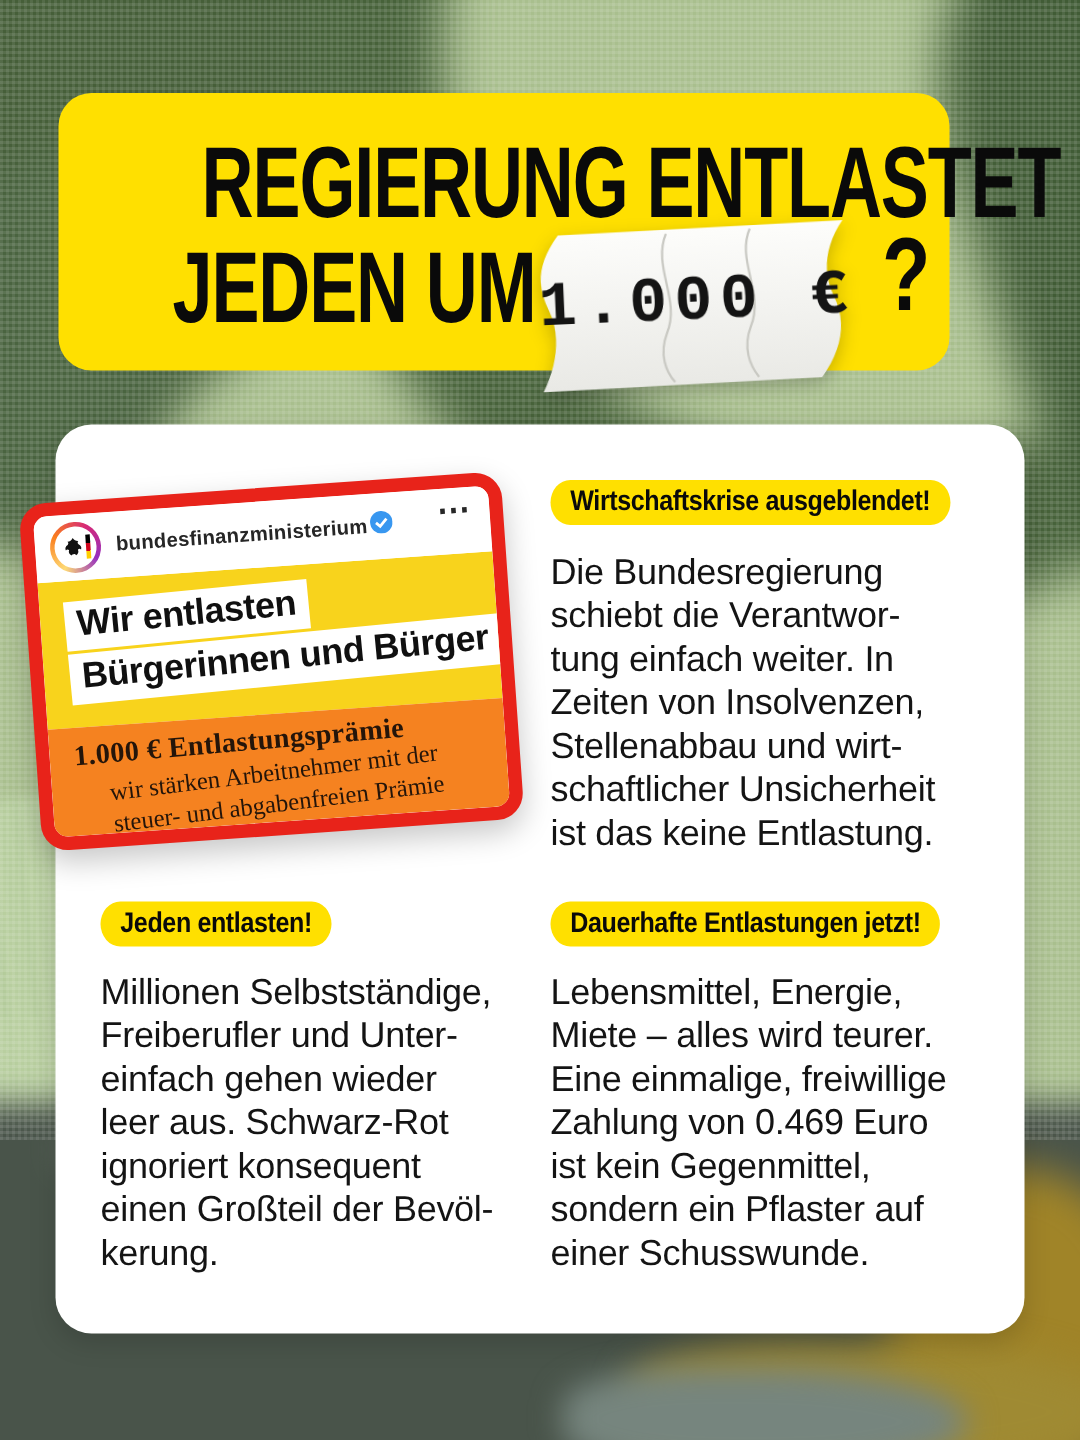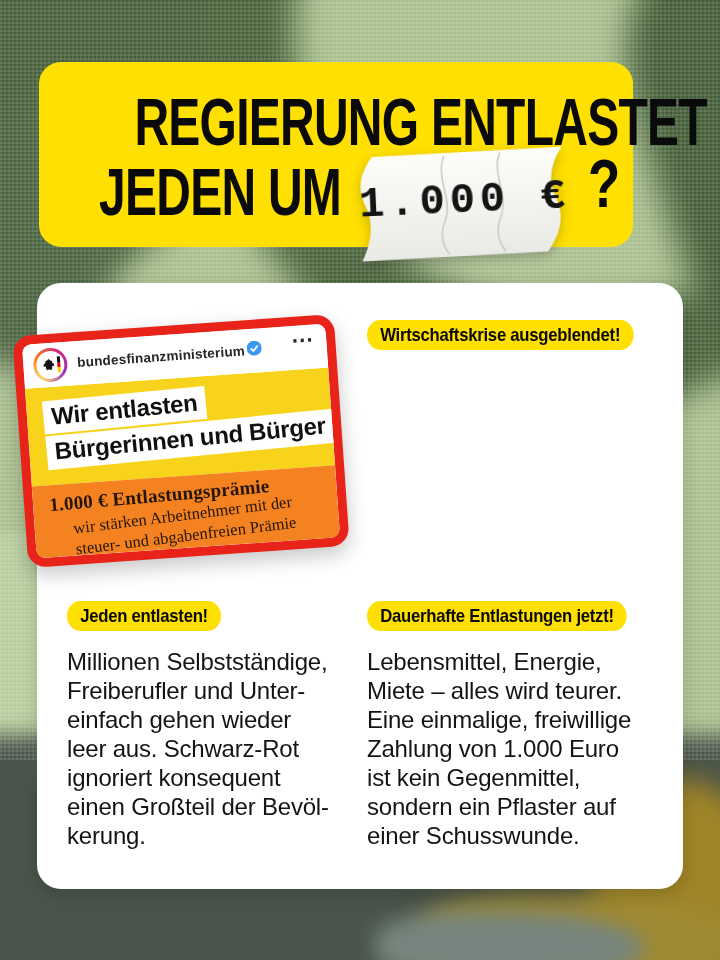--- a/index.html
+++ b/index.html
@@ -23,21 +23,21 @@
   .b-grey{left:375px;top:912px;width:270px;height:70px;background:#76857e;filter:blur(10px);}
   .texture{position:absolute;left:0;top:0;width:720px;height:760px;pointer-events:none;
     background-image:
       repeating-linear-gradient(0deg,rgba(255,255,255,.10) 0 2px,rgba(0,0,0,0) 2px 4px),
       repeating-linear-gradient(90deg,rgba(255,255,255,.08) 0 2px,rgba(0,0,0,0) 2px 4px);}
   
   .banner{position:absolute;left:39px;top:62px;width:594px;height:185px;background:#FFE000;border-radius:22px;}
   .headline{position:absolute;color:#0a0a0a;font-weight:bold;font-size:64px;line-height:1;white-space:nowrap;letter-spacing:-1px;}
   .h1{top:26px;left:0;right:0;text-align:center;}
   .h1 .cond{display:inline-block;transform:scale(0.75,1.05);transform-origin:center top;}
-  .h2{top:96px;left:60px;}
+  .h2{top:96px;left:76px;}
   .h2 .cond{display:inline-block;transform:scale(0.75,1.05);transform-origin:left top;}
   .qmark{position:absolute;top:86px;left:549px;color:#0a0a0a;font-weight:bold;font-size:66px;line-height:1;}
   .qmark .cond{display:inline-block;transform:scale(0.8,1.05);transform-origin:left top;}
   .sticker{position:absolute;left:311px;top:85px;width:230px;height:114px;transform:rotate(-2.5deg);
     filter:drop-shadow(0 4px 6px rgba(0,0,0,.22));}
   .sticker svg{position:absolute;left:0;top:0;}
   .sticker .price{position:absolute;left:0;top:30px;width:100%;text-align:center;
     font-family:"Liberation Mono",monospace;font-weight:bold;font-size:42px;letter-spacing:5px;color:#141414;}
   
   .card{position:absolute;left:37px;top:283px;width:646px;height:606px;background:#ffffff;border-radius:24px;
@@ -147,34 +147,41 @@
         </div>
       </div>
       <div class="ig-orange">
         <div class="ig-bold">1.000 € Entlastungsprämie</div>
         <div class="ig-sub">wir stärken Arbeitnehmer mit der
 steuer- und abgabenfreien Prämie</div>
       </div>
     </div>
 
     <div class="pill pill-tr">Wirtschaftskrise ausgeblendet!</div>
+    <div class="para para-tr">Die Bundesregierung
+schiebt die Verantwor-
+tung einfach weiter. In
+Zeiten von Insolvenzen,
+Stellenabbau und wirt-
+schaftlicher Unsicherheit
+ist das keine Entlastung.</div>
 
     <div class="pill pill-bl">Jeden entlasten!</div>
     <div class="para para-bl">Millionen Selbstständige,
 Freiberufler und Unter-
 einfach gehen wieder
 leer aus. Schwarz-Rot
 ignoriert konsequent
 einen Großteil der Bevöl-
 kerung.</div>
 
     <div class="pill pill-br">Dauerhafte Entlastungen jetzt!</div>
     <div class="para para-br">Lebensmittel, Energie,
 Miete – alles wird teurer.
 Eine einmalige, freiwillige
-Zahlung von 1.000 Euro
+Zahlung von 0.469 Euro
 ist kein Gegenmittel,
 sondern ein Pflaster auf
 einer Schusswunde.</div>
 
   </div>
 
 </div>
 
 </body></html>

